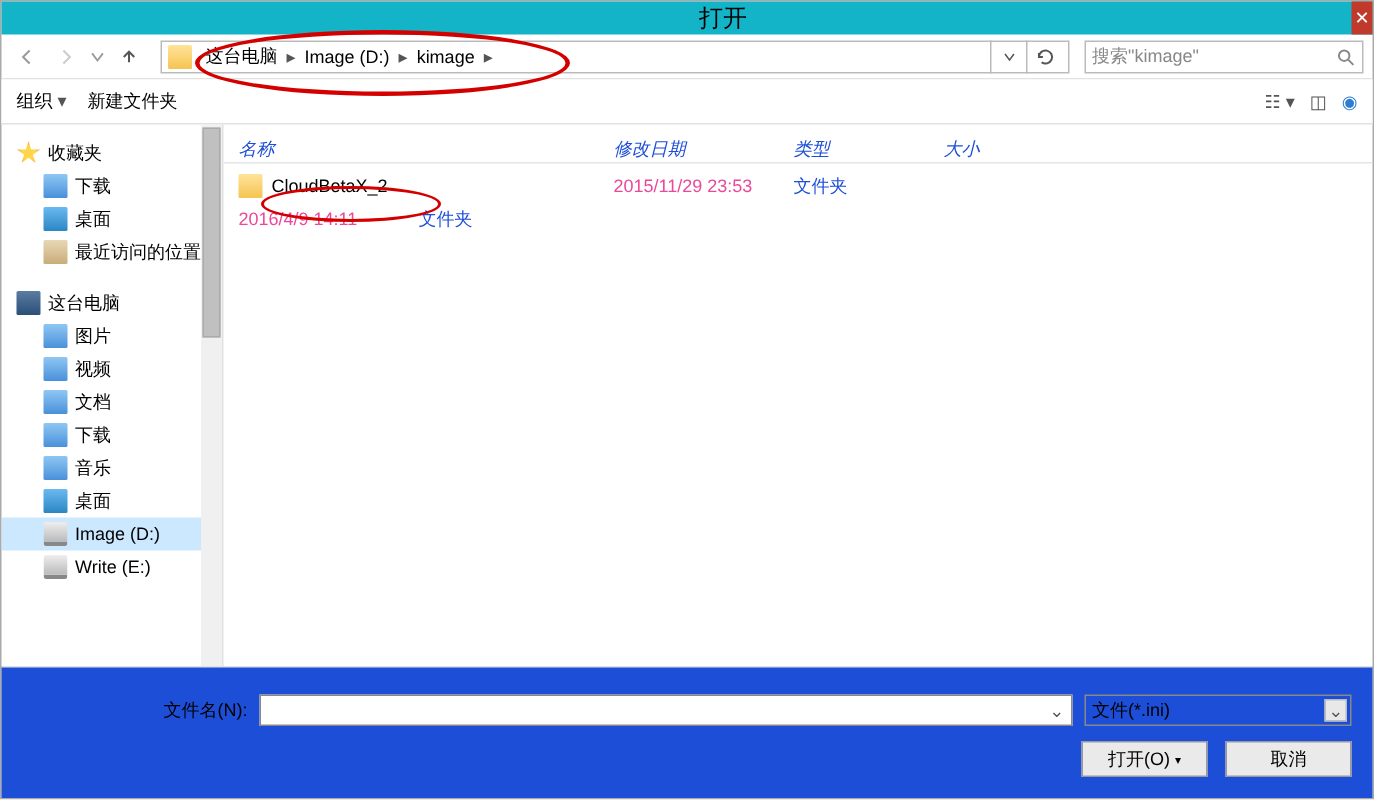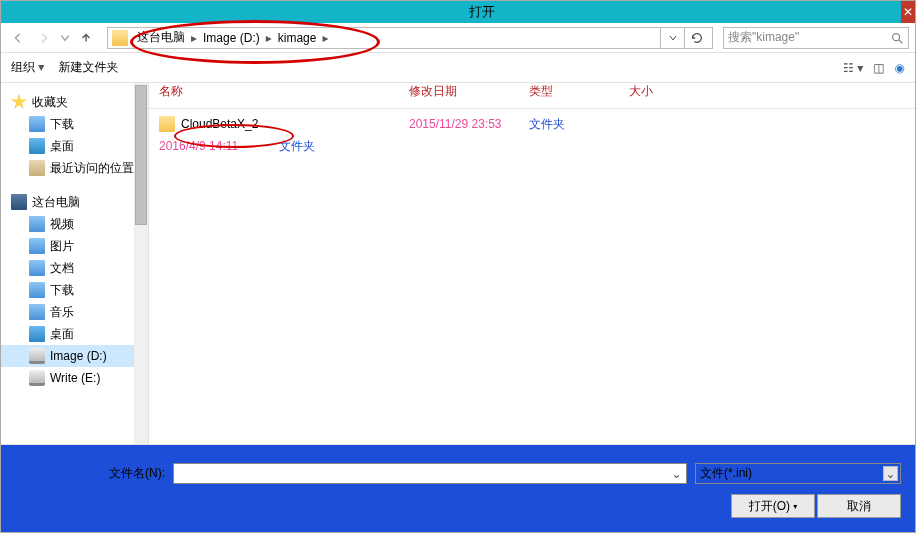--- a/index.html
+++ b/index.html
@@ -1,19 +1,19 @@
 <!DOCTYPE html>
 <html><head>
 <meta charset="utf-8">
 <style>
   * { box-sizing: border-box; margin: 0; padding: 0; font-family: "Microsoft YaHei", "Segoe UI", sans-serif; font-size: 12px; }
   body { background: #fff; width: 916px; height: 533px; overflow: hidden; position: relative; }
   .window { width: 916px; height: 533px; border: 1px solid #aaa; display: flex; flex-direction: column; background: #fff; }
   .titlebar { height: 22px; background: #14b4c8; display: flex; align-items: center; justify-content: center; position: relative; color: #000; }
-  .titlebar .title { font-size: 13px; margin-left: 48px; }
+  .titlebar .title { font-size: 16px; margin-left: 48px; }
   .titlebar .close { position: absolute; right: 0; top:0; width: 14px; height: 22px; background: #c0392b; color:#fff; display:flex; align-items:center; justify-content:center; }
   .navbar { height: 30px; display: flex; align-items: center; border-bottom: 1px solid #e1e1e1; padding: 0 6px; gap: 4px; }
   .nav-btn { width: 22px; height: 22px; display:flex; align-items:center; justify-content:center; color:#888; }
   .nav-btn svg { width:14px; height:14px; }
   .breadcrumb { flex: 1; height: 22px; border: 1px solid #bbb; display: flex; align-items: center; padding: 0 4px; margin: 0 6px; position: relative; }
   .breadcrumb .folder-ico { width:16px; height:16px; margin-right:6px; }
   .bc-item { padding: 0 3px; }
   .bc-sep { padding: 0 3px; color:#555; }
   .refresh { width: 24px; height: 22px; border-left: 1px solid #bbb; display:flex; align-items:center; justify-content:center; }
   .searchbox { width: 186px; height: 22px; border: 1px solid #bbb; display:flex; align-items:center; padding: 0 4px; color:#888; position:relative; }
@@ -32,38 +32,38 @@
   .ico { width:16px; height:16px; display:inline-block; }
   .ico-star { background: radial-gradient(circle,#ffd54a 40%,#f5a623 70%); clip-path: polygon(50% 0,61% 35%,98% 35%,68% 57%,79% 91%,50% 70%,21% 91%,32% 57%,2% 35%,39% 35%); }
   .ico-folder { background: linear-gradient(#ffe39b,#f5c451); border-radius:1px; }
   .ico-folder-blue { background: linear-gradient(#8ec7f4,#4a90d9); border-radius:1px; }
   .ico-drive { background: linear-gradient(#eee,#bbb); border-radius:2px; border-bottom:3px solid #6aa84f; }
   .ico-drive2 { background: linear-gradient(#eee,#bbb); border-radius:2px; border-bottom:3px solid #888; }
   .ico-pc { background: linear-gradient(#5b7ca3,#2b4f77); border-radius:1px; }
   .ico-desk { background: linear-gradient(#6bb9f0,#2b86c5); border-radius:1px; }
   .ico-recent { background: linear-gradient(#e8d7b5,#c9ad7a); border-radius:1px; }
   .filelist { flex:1; display:flex; flex-direction:column; }
-  .headers { height: 26px; display:flex; align-items:flex-start; border-bottom: 1px solid #e5e5e5; padding-left: 10px; color:#b91c1c; }
+  .headers { height: 26px; display:flex; align-items:flex-end; border-bottom: 1px solid #e5e5e5; padding-left: 10px; color:#1d4ed8;font-style:italic; }
   .col-name { width: 250px; }
   .col-date { width: 120px; }
   .col-type { width: 100px; }
   .col-size { width: 80px; }
   .rows { flex:1; padding-top:4px; }
   .row { height:22px; display:flex; align-items:center; padding-left: 10px; position:relative; }
   .row .cell-name { width:250px; display:flex; align-items:center; gap:6px; }
   .row .cell-date { width:120px; color:#ec4899; }
   .row .cell-type { width:100px; color:#1d4ed8; }
   .bottom { border-top:1px solid #e1e1e1; padding: 18px 14px 14px 14px; display:flex; flex-direction:column; gap:10px; background:#1d4ed8; }
   .row1 { display:flex; align-items:center; gap:8px; }
   .row1 label { width: 150px; text-align:right; }
   .row1 .combo { flex:1; height:21px; border:1px solid #888; position:relative; background:#fff; }
   .row1 .combo .arrow { position:absolute; right:2px; top:2px; width:15px; height:15px; display:flex; align-items:center; justify-content:center; color:#555; }
-  .row1 .filter { width:206px; height:21px; border:1px solid #888; display:flex; align-items:center; padding:0 4px; position:relative; }
+  .row1 .filter { width:178px; height:21px; border:1px solid #888; display:flex; align-items:center; padding:0 4px; position:relative; }
   .row1 .filter .arrow { position:absolute; right:2px; top:2px; width:15px; height:15px; display:flex; align-items:center; justify-content:center; color:#555; background:#e8e8e8; border:1px solid #bbb; }
-  .row2 { display:flex; justify-content:flex-end; gap:2px; }
+  .row2 { display:flex; justify-content:flex-end; gap:12px; }
   .btn { width:84px; height:24px; border:1px solid #999; background:#eaeaea; display:flex; align-items:center; justify-content:center; }
   .red-ellipse1 { position:absolute; left: 130px; top: 20px; width: 250px; height: 44px; border: 3px solid #d40000; border-radius: 50%; pointer-events:none; z-index:10; }
   .red-ellipse2 { position:absolute; left: 174px; top: 124px; width: 120px; height: 24px; border: 2px solid #d40000; border-radius: 50%; pointer-events:none; z-index:10; }
 </style>
 </head>
 <body>
 
 <div class="window">
 
   <div class="titlebar">
@@ -151,25 +151,25 @@
           <span class="ico ico-recent"></span>
           <span>最近访问的位置</span>
         </div>
       <div style="height:12px;"></div>
       <div class="tree-item">
           <span class="ico ico-pc"></span>
           <span>这台电脑</span>
         </div>
       <div class="tree-item indent">
           <span class="ico ico-folder-blue"></span>
+          <span>图片</span>
+        </div>
+      <div class="tree-item indent">
+          <span class="ico ico-folder-blue"></span>
           <span>视频</span>
-        </div>
-      <div class="tree-item indent">
-          <span class="ico ico-folder-blue"></span>
-          <span>图片</span>
         </div>
       <div class="tree-item indent">
           <span class="ico ico-folder-blue"></span>
           <span>文档</span>
         </div>
       <div class="tree-item indent">
           <span class="ico ico-folder-blue"></span>
           <span>下载</span>
         </div>
       <div class="tree-item indent">

